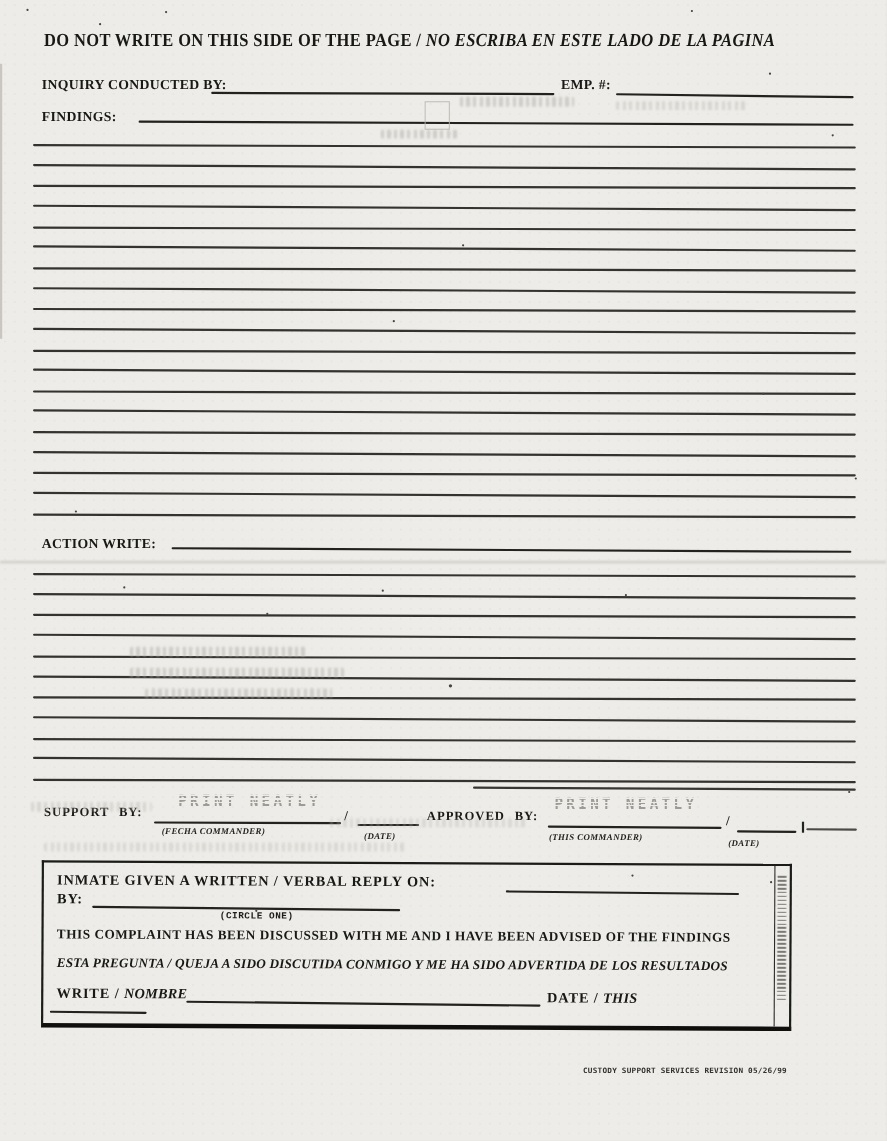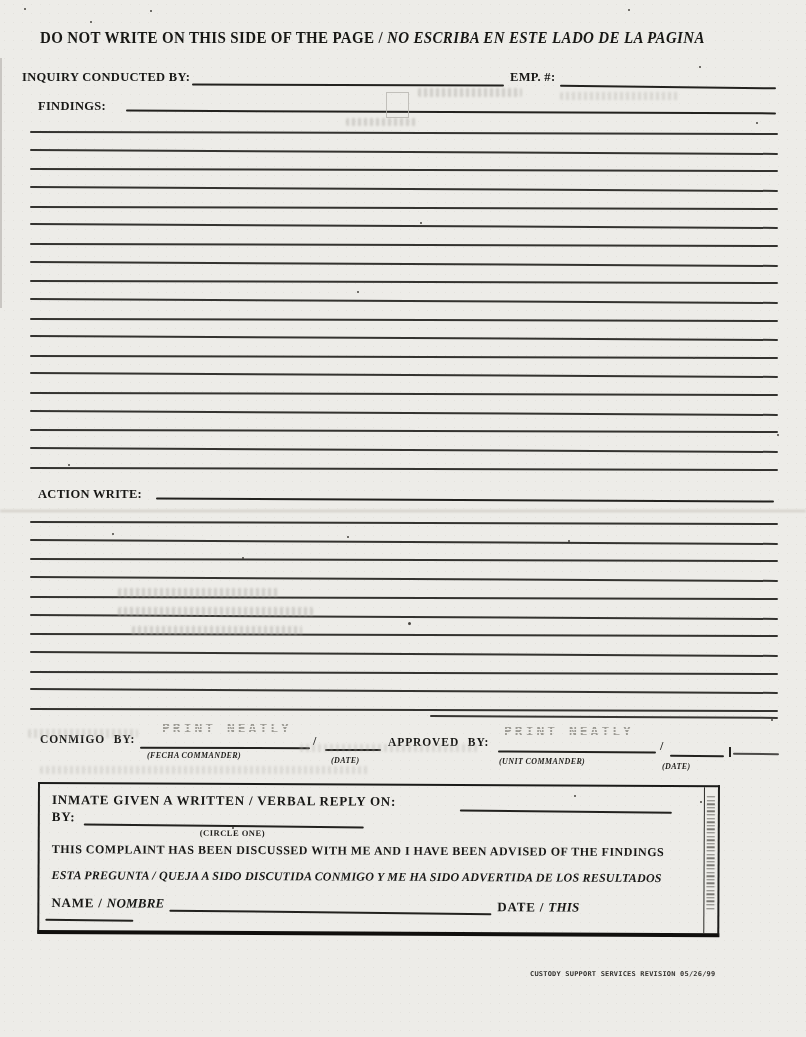--- a/index.html
+++ b/index.html
@@ -44,21 +44,21 @@
   .speck{position:absolute;background:#46443f;border-radius:50%;}
   
   .reply-box{
     position:absolute;left:38px;top:782px;width:678px;height:146px;
     border:2px solid #1b1b19;border-bottom:4px solid #100f0d;
     transform:rotate(.28deg);transform-origin:left top;
   }
   .bx-lbl{position:absolute;font-weight:700;font-size:13px;letter-spacing:.8px;white-space:nowrap;color:#181816;}
   .bx-text{position:absolute;font-weight:700;font-size:12px;letter-spacing:.5px;white-space:nowrap;color:#181816;}
   .bx-es{font-style:italic;letter-spacing:.2px;}
-  .bx-cap{position:absolute;font-weight:700;font-size:8.5px;letter-spacing:.5px;white-space:nowrap;color:#1d1c1a;}
+  .bx-cap{position:absolute;font-weight:700;font-size:8.5px;letter-spacing:.5px;white-space:nowrap;color:#1d1c1a;font-family:Liberation Mono, monospace;}
   .bx-uline{position:absolute;height:1.8px;background:#23221f;border-radius:1px;transform:rotate(.35deg);}
   .bx-vline{position:absolute;right:13px;top:0;bottom:0;width:1.5px;background:#2b2a27;}
   .bx-vstrip{
     position:absolute;right:3px;top:8px;width:8px;height:114px;opacity:.75;filter:blur(.3px);
     background:repeating-linear-gradient(0deg,#55534e 0 1.5px, rgba(0,0,0,0) 1.5px 3.6px);
   }
   .footer-note{
     position:absolute;left:530px;top:970px;white-space:nowrap;
     font-family:"DejaVu Sans Mono",monospace;font-size:7px;font-weight:700;
     letter-spacing:.2px;color:#33322f;filter:blur(.3px);transform:scaleY(.95);transform-origin:left top;
@@ -67,21 +67,21 @@
 </style>
 </head>
 <body>
 
 <div class="paper">
 
   <div class="title">
     <span>DO NOT WRITE ON THIS SIDE OF THE PAGE</span><span class="tsep">/</span><span class="ital">NO ESCRIBA EN ESTE LADO DE LA PAGINA</span>
   </div>
 
-  <span class="lbl" style="left:22px;top:70px">INQUIRY CONDUCTED BY:</span>
+  <span class="lbl" style="left:38px;top:70px">INQUIRY CONDUCTED BY:</span>
   <div class="uline" style="left:192px;top:84px;width:312px;transform:rotate(.2deg)"></div>
   <span class="lbl" style="left:510px;top:70px">EMP. #:</span>
   <div class="uline" style="left:560px;top:86px;width:216px;transform:rotate(.7deg)"></div>
 
   <span class="lbl" style="left:38px;top:99px">FINDINGS:</span>
   <div class="uline" style="left:126px;top:111px;width:650px;transform:rotate(.25deg)"></div>
   <div id="findings-lines">
       <div class="rule" style="top: 132px;"></div>
       <div class="rule" style="top: 150.7px;"></div>
       <div class="rule" style="top: 169.3px;"></div>
@@ -115,48 +115,48 @@
       <div class="rule" style="top: 615.5px;"></div>
       <div class="rule" style="top: 634.2px;"></div>
       <div class="rule" style="top: 652.9px;"></div>
       <div class="rule" style="top: 671.6px;"></div>
       <div class="rule" style="top: 690.3px;"></div>
       <div class="rule" style="top: 709px;"></div>
     </div>
   <div class="uline" style="left:430px;top:716px;width:348px;transform:rotate(.3deg);opacity:.9"></div>
 
   <div class="stamp" style="left:162px;top:721px">PRINT NEATLY</div>
-  <span class="lbl sig" style="left:40px;top:733px">CONMIGO BY:</span>
+  <span class="lbl sig" style="left:40px;top:733px">SUPPORT BY:</span>
   <div class="uline" style="left:140px;top:747px;width:170px;transform:rotate(.2deg)"></div>
   <span class="lbl slash-lbl" style="left:313px;top:734px">/</span>
   <div class="uline" style="left:325px;top:749px;width:56px"></div>
   <span class="cap" style="left:147px;top:751px">(FECHA COMMANDER)</span>
   <span class="cap" style="left:331px;top:756px">(DATE)</span>
 
   <span class="lbl sig" style="left:388px;top:736px">APPROVED BY:</span>
   <div class="stamp" style="left:504px;top:724px">PRINT NEATLY</div>
   <div class="uline" style="left:498px;top:751px;width:158px;transform:rotate(.4deg)"></div>
   <span class="lbl slash-lbl" style="left:660px;top:739px">/</span>
   <div class="uline" style="left:670px;top:755px;width:54px;transform:rotate(.4deg)"></div>
-  <span class="cap" style="left:499px;top:757px">(UNIT COMMANDER)</span>
+  <span class="cap" style="left:499px;top:757px">(THIS COMMANDER)</span>
   <span class="cap" style="left:662px;top:762px">(DATE)</span>
   <div class="uline" style="left:733px;top:753px;width:46px;transform:rotate(.4deg);opacity:.8"></div>
   <div style="position:absolute;left:729px;top:747px;width:1.5px;height:10px;background:#23221f"></div>
 
   <div class="reply-box">
     <span class="bx-lbl" style="left:12px;top:8px">INMATE GIVEN A WRITTEN / VERBAL REPLY ON:</span>
     <div class="bx-uline" style="left:420px;top:24px;width:212px"></div>
     <span class="bx-lbl" style="left:12px;top:25px">BY:</span>
     <div class="bx-uline" style="left:44px;top:40px;width:280px"></div>
     <span class="bx-cap" style="left:160px;top:43px">(CIRCLE ONE)</span>
 
     <span class="bx-text" style="left:12px;top:58px">THIS COMPLAINT HAS BEEN DISCUSSED WITH ME AND I HAVE BEEN ADVISED OF THE FINDINGS</span>
     <span class="bx-text bx-es" style="left:12px;top:84px">ESTA PREGUNTA / QUEJA A SIDO DISCUTIDA CONMIGO Y ME HA SIDO ADVERTIDA DE LOS RESULTADOS</span>
 
-    <span class="bx-lbl" style="left:12px;top:111px"><span>NAME</span> <span>/</span> <span class="bx-es">NOMBRE</span></span>
+    <span class="bx-lbl" style="left:12px;top:111px"><span>WRITE</span> <span>/</span> <span class="bx-es">NOMBRE</span></span>
     <div class="bx-uline" style="left:130px;top:126px;width:322px"></div>
     <span class="bx-lbl" style="left:458px;top:113px"><span>DATE</span> <span>/</span> <span class="bx-es">THIS</span></span>
     <div class="bx-uline" style="left:6px;top:135px;width:88px"></div>
 
     <div class="bx-vline"></div>
     <div class="bx-vstrip"></div>
   </div>
 
   <div class="footer-note">CUSTODY SUPPORT SERVICES   REVISION 05/26/99</div>
 

